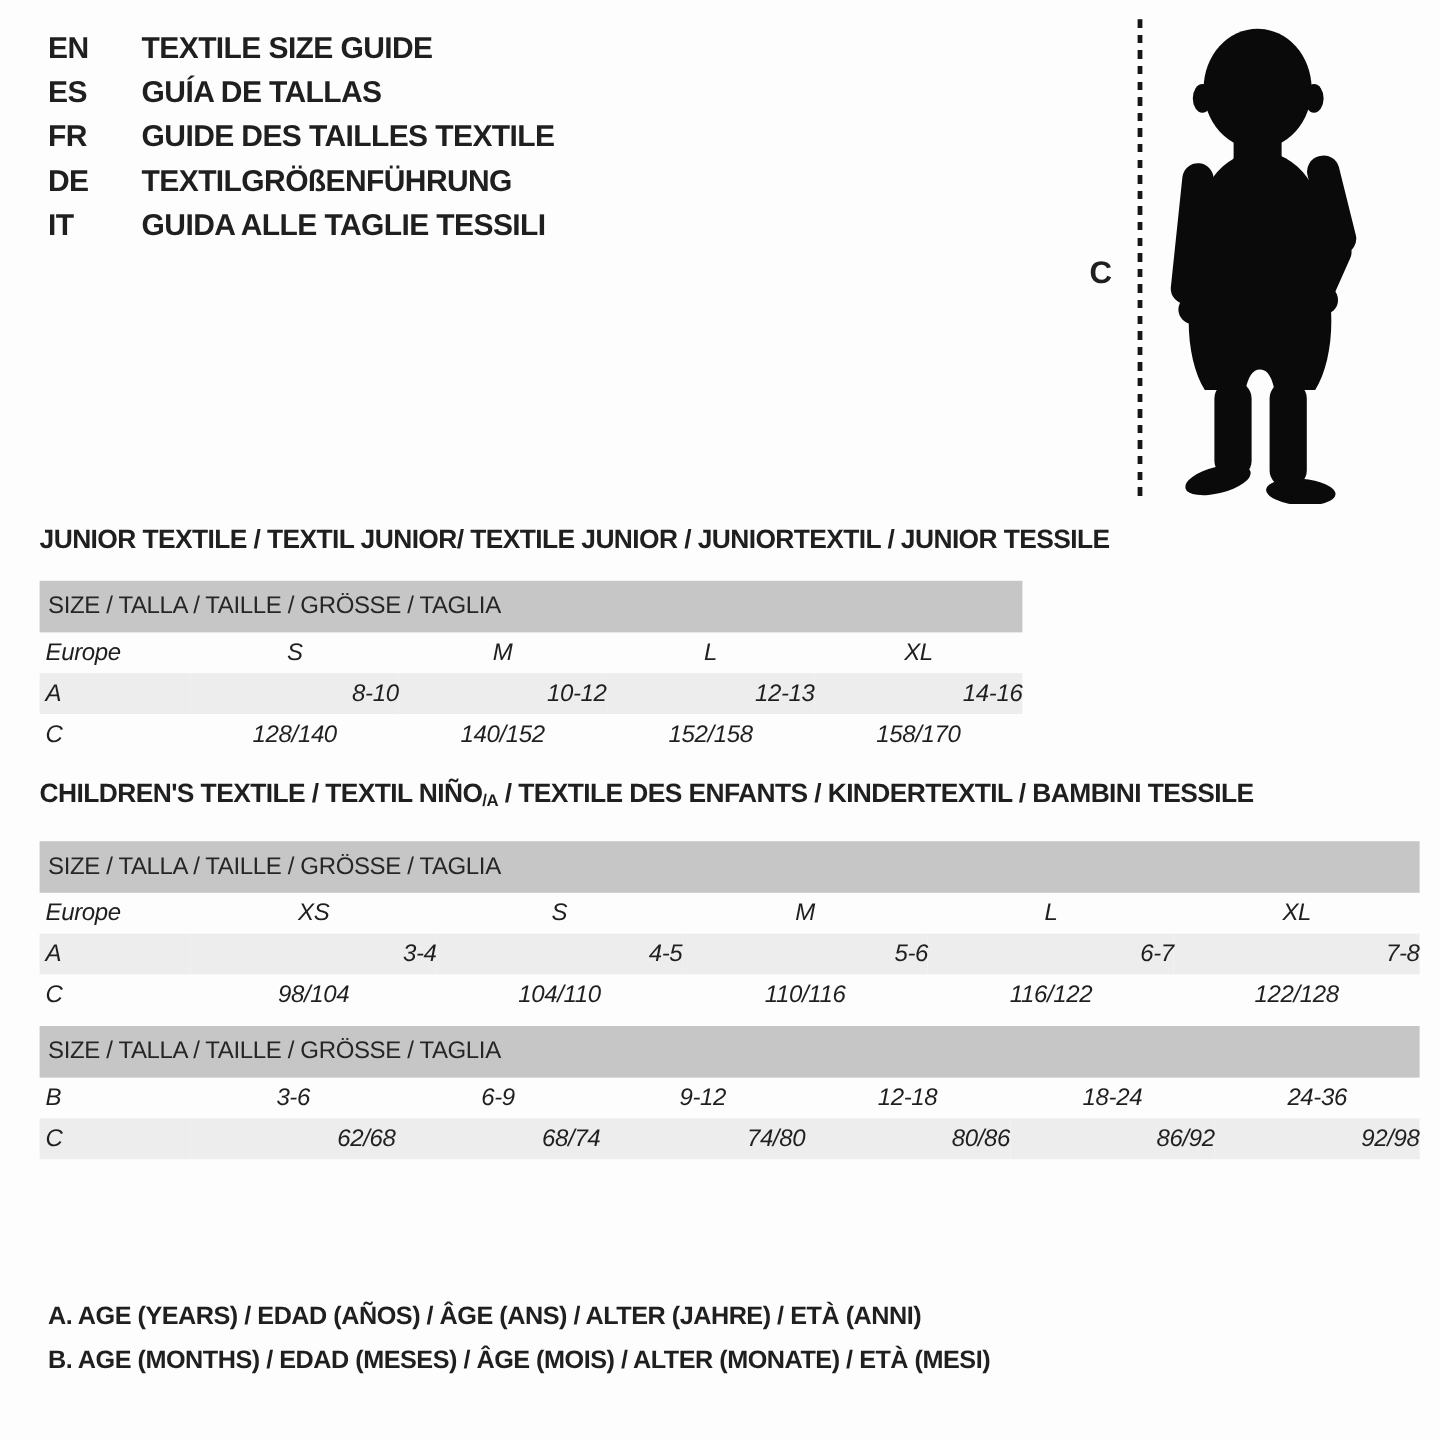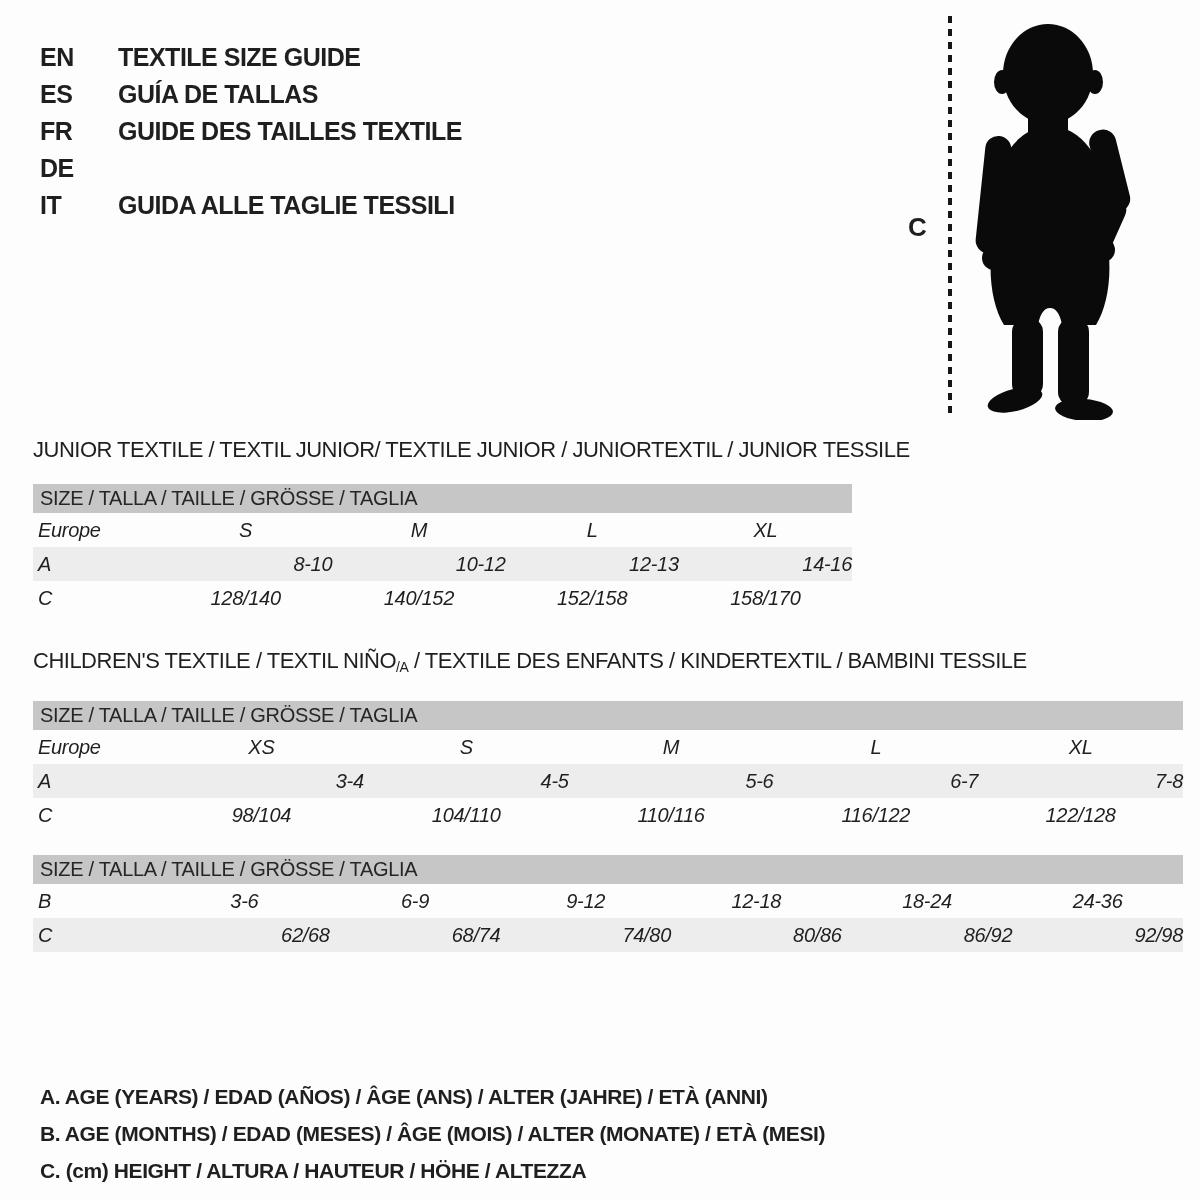--- a/index.html
+++ b/index.html
@@ -12,47 +12,47 @@
   *{margin:0;padding:0;box-sizing:border-box;}
   html,body{width:1200px;height:1200px;}
   body{
     position:relative;
     background:var(--bg);
     color:var(--ink);
     font-family:"Liberation Sans", sans-serif;
     overflow:hidden;
   }
   
-  .langs{position:absolute;left:40px;top:22px;margin-top:17px;}
+  .langs{position:absolute;left:40px;top:22px;}
   .lang-row{display:grid;grid-template-columns:78px auto;height:37px;align-items:center;}
   .lang-row span{font-size:25px;font-weight:700;letter-spacing:-0.5px;white-space:nowrap;}
   
   .dash-line{
     position:absolute;left:948px;top:16px;width:4px;height:400px;
     background:repeating-linear-gradient(to bottom, #161616 0 7px, transparent 7px 13px);
   }
   .c-label{position:absolute;left:908px;top:212px;font-size:26px;font-weight:700;}
   .figure-svg{position:absolute;left:960px;top:20px;}
   
   .sec{position:absolute;left:33px;}
-  .sec h2{font-size:22px;font-weight:400;letter-spacing:-0.5px;white-space:nowrap;line-height:26px;}
+  .sec h2{font-size:22px;font-weight:700;letter-spacing:-0.5px;white-space:nowrap;line-height:26px;}
   .sec h2 .subscript{font-size:14px;vertical-align:-4px;}
   .sec-junior{top:437px;}
   .sec-children{top:648px;}
   .sec-babies{top:851px;}
   .sec-babies h2{line-height:37px;}
   
   table.size-table{border-collapse:collapse;table-layout:fixed;margin-top:21px;}
   .sec-babies table.size-table{margin-top:4px;}
   table.size-table td{
     font-size:20px;letter-spacing:-0.3px;text-align:center;
     vertical-align:middle;white-space:nowrap;
   }
   tr.bar td{
-    background:var(--bar);height:29px;text-align:left;padding-left:7px;
+    background:var(--bar);height:43px;text-align:left;padding-left:7px;
     color:#262626;
   }
   tr.data td{height:34px;font-style:italic;}
   tr.data td.lab{text-align:left;padding-left:5px;}
   tr.shaded td{background:var(--shaded);text-align:right;}
   .w-junior{width:819px;}
   .w-wide{width:1150px;}
   
   .legend{position:absolute;left:40px;top:1078px;}
   .legend div{font-size:21px;font-weight:700;letter-spacing:-0.4px;line-height:37px;white-space:nowrap;}
@@ -68,20 +68,21 @@
   <div class="lang-row">
     <span>ES</span>
     <span>GUÍA DE TALLAS</span>
   </div>
   <div class="lang-row">
     <span>FR</span>
     <span>GUIDE DES TAILLES TEXTILE</span>
   </div>
   <div class="lang-row">
     <span>DE</span>
+    <span>TEXTILGRÖßENFÜHRUNG</span>
   </div>
   <div class="lang-row">
     <span>IT</span>
     <span>GUIDA ALLE TAGLIE TESSILI</span>
   </div>
 </section>
 
 <div class="dash-line"></div>
 <span class="c-label">C</span>
 <svg class="figure-svg" width="180" height="400" viewBox="0 0 180 400" aria-hidden="true">
@@ -219,14 +220,13 @@
       <td>86/92</td>
       <td>92/98</td>
     </tr>
   </tbody>
     </table>
 </section>
 
 <section class="legend">
   <div>A. AGE (YEARS) / EDAD (AÑOS) / ÂGE (ANS) / ALTER (JAHRE) / ETÀ (ANNI)</div>
   <div>B. AGE (MONTHS) / EDAD (MESES) / ÂGE (MOIS) / ALTER (MONATE) / ETÀ (MESI)</div>
-  <div>C. (cm) HEIGHT / ALTURA / HAUTEUR / HÖHE / ALTEZZA</div>
 </section>
 
 </body></html>

